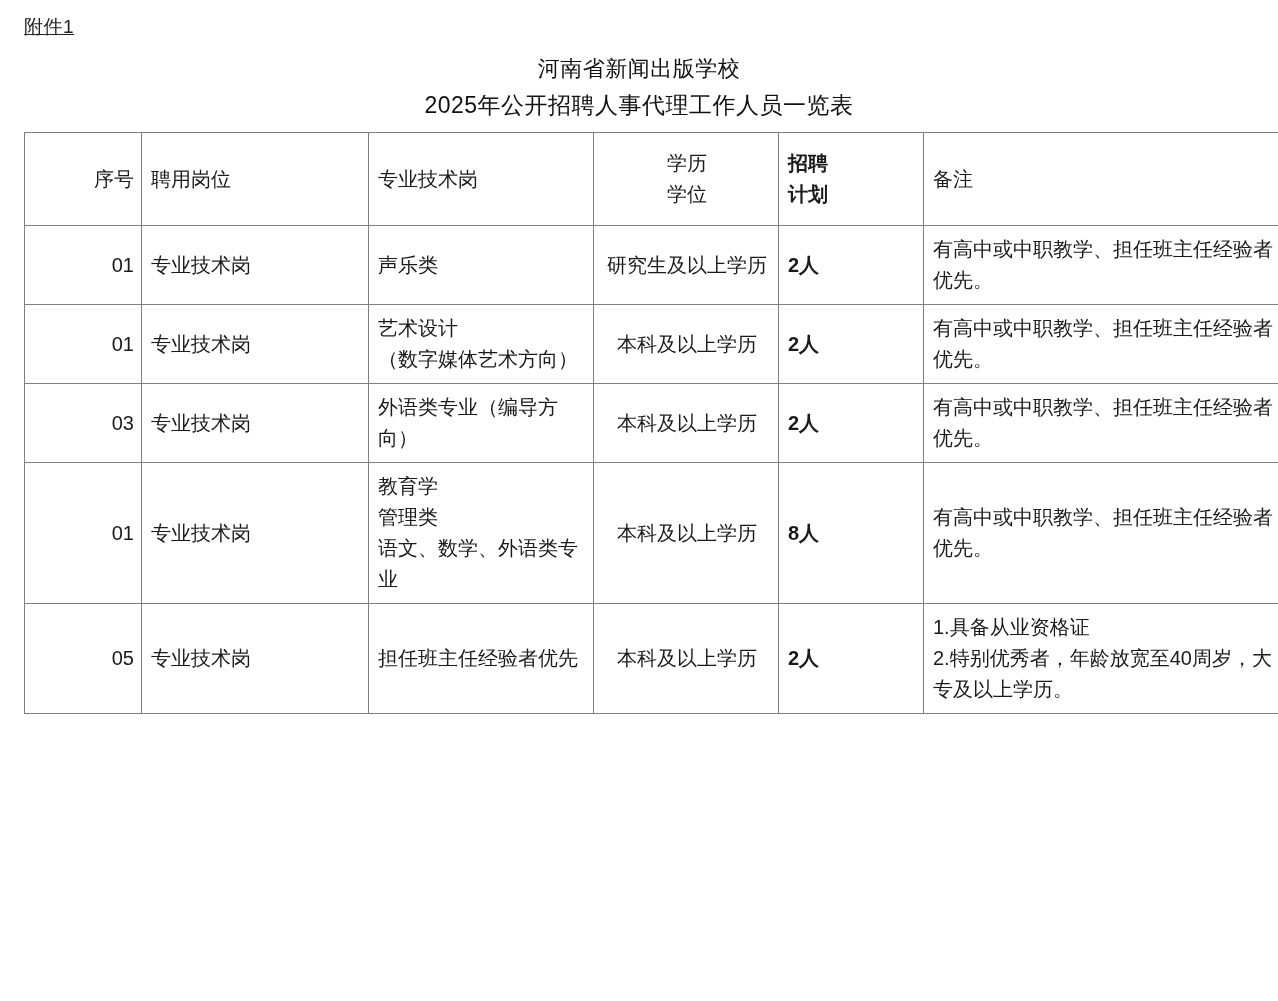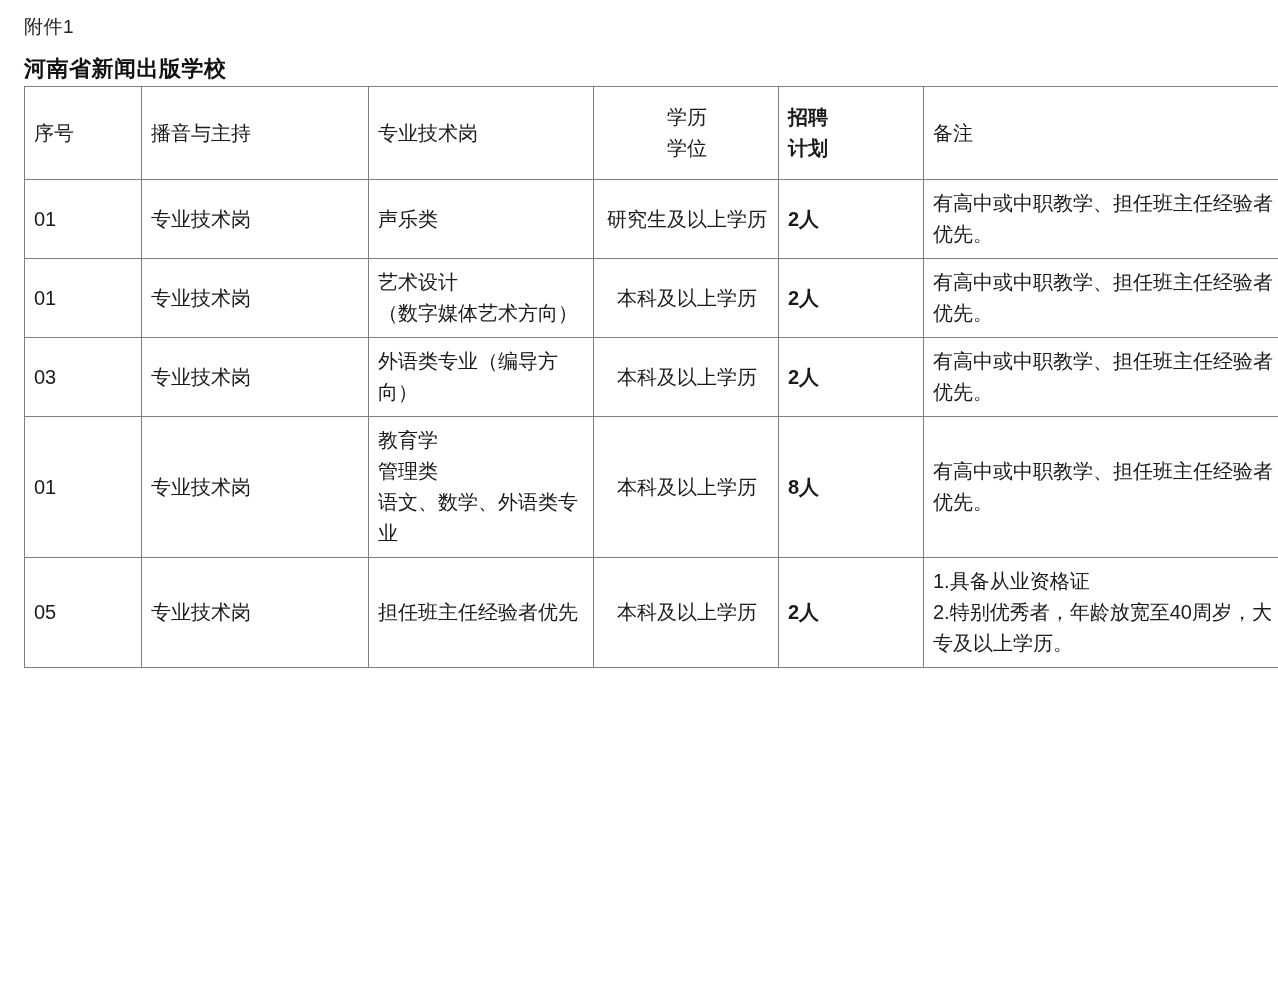--- a/index.html
+++ b/index.html
@@ -20,24 +20,25 @@
     height: 1001px;
     box-sizing: border-box;
     padding: 10px 24px 0 24px;
   }
   .attachment-label {
     font-size: 19px;
     line-height: 26px;
     color: #222;
     margin: 4px 0 0 0;
     letter-spacing: 0.5px;
+    text-decoration: underline;
   }
   .doc-title {
-    text-align: left;
-    font-weight: bold;
+    text-align: center;
+    font-weight: normal;
     font-size: 22px;
     line-height: 34px;
     color: #111;
     letter-spacing: 0.5px;
   }
   .doc-title.line1 {
     margin-top: 12px;
   }
   .doc-title.line2 {
     font-size: 23px;
@@ -52,21 +53,21 @@
   }
   table.recruit-table td {
     border: 1px solid #7f7f7f;
     vertical-align: middle;
     font-size: 20px;
     line-height: 31px;
     padding: 8px 7px 8px 9px;
     color: #1a1a1a;
     word-break: break-all;
   }
-  td.col-no      { width: 100px; }
+  td.col-no      { width: 100px; text-align: right; }
   td.col-post    { width: 210px; }
   td.col-major   { width: 208px; }
   td.col-degree  { width: 168px; text-align: center; }
   td.col-plan    { width: 128px; font-weight: bold; }
   td.col-remark  { width: 346px; }
   .hdr td {
     height: 76px;
   }
   .nowrapish {
     white-space: pre-wrap;
@@ -74,26 +75,27 @@
 </style>
 </head>
 <body>
 
 <div class="page">
 
   <div class="attachment-label">附件1</div>
 
   <div class="doc-title line1">河南省新闻出版学校</div>
 
+  <div class="doc-title line2">2025年公开招聘人事代理工作人员一览表</div>
 
   <table class="recruit-table">
     <tbody>
       <tr class="hdr">
         <td class="col-no nowrapish">序号</td>
-        <td class="col-post nowrapish">播音与主持</td>
+        <td class="col-post nowrapish">聘用岗位</td>
         <td class="col-major nowrapish">专业技术岗</td>
         <td class="col-degree nowrapish">学历
 学位</td>
         <td class="col-plan nowrapish">招聘
 计划</td>
         <td class="col-remark nowrapish">备注</td>
       </tr>
 
       <tr>
         <td class="col-no nowrapish">01</td>

